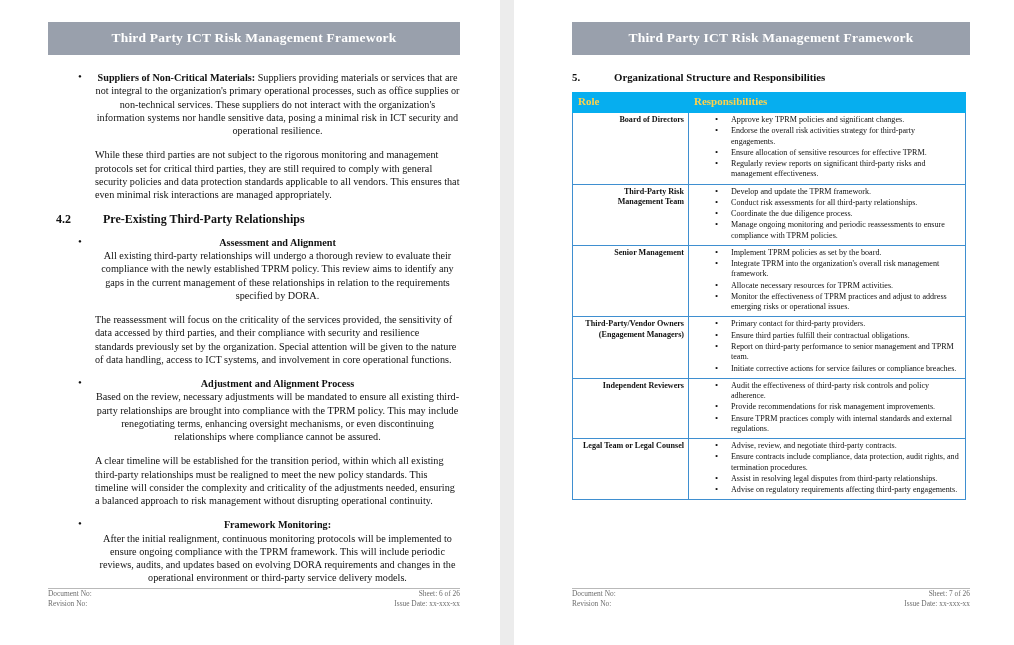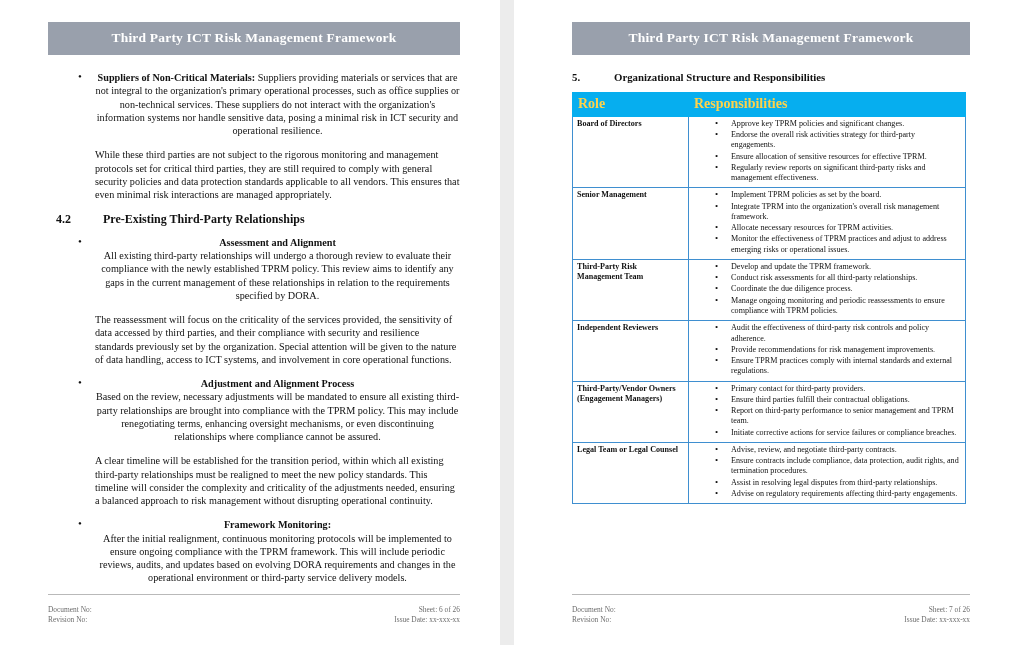--- a/index.html
+++ b/index.html
@@ -108,29 +108,29 @@
   }
   table.roles th, table.roles td {
     border: 1px solid #3f8fd0;
     vertical-align: top;
     padding: 2px 4px 3px 4px;
   }
   table.roles thead th {
     background: #06aeef;
     color: #ffd24a;
     font-weight: bold;
-    font-size: 14px;
+    font-size: 11px;
     padding: 2px 4px 3px 5px;
     border-color: #06aeef;
     text-align: left;
     margin-top: 42px;
   }
   table.roles col.c-role { width: 116px; }
   table.roles col.c-resp { width: 277px; }
-  td.role-cell { font-weight: bold; padding-top: 3px; }
+  td.role-cell { font-weight: bold; padding-top: 3px; text-align: right; }
   td.resp-cell { padding-left: 0; padding-top: 3px; }
   td.resp-cell ul {
     list-style: none;
     margin: 0; padding: 0;
   }
   td.resp-cell ul li {
     position: relative;
     padding-left: 38px;
     margin-bottom: 1px;
   }
@@ -139,23 +139,23 @@
     position: absolute;
     left: 22px;
     top: -1px;
     font-size: 9px;
   }
 
   
   .footer {
     position: absolute;
     left: 48px; right: 40px;
-    bottom: 20px;
+    bottom: 36px;
     border-top: 1px solid #b9b9b9;
-    padding-top: 10px;
+    padding-top: 0;
     font-size: 7.4px;
     line-height: 1.35;
     color: #6d6d6d;
   }
   .page-right .footer { left: 58px; right: 44px; }
   .footer-row { display: flex; justify-content: space-between; }
 </style>
 </head>
 <body>
 
@@ -250,63 +250,63 @@
               <td class="resp-cell">
                 <ul>
                   <li>Approve key TPRM policies and significant changes.</li>
                   <li>Endorse the overall risk activities strategy for third-party engagements.</li>
                   <li>Ensure allocation of sensitive resources for effective TPRM.</li>
                   <li>Regularly review reports on significant third-party risks and management effectiveness.</li>
                 </ul>
               </td>
             </tr>
             <tr>
+              <td class="role-cell">Third-Party Risk Management Team</td>
+              <td class="resp-cell">
+                <ul>
+                  <li>Develop and update the TPRM framework.</li>
+                  <li>Conduct risk assessments for all third-party relationships.</li>
+                  <li>Coordinate the due diligence process.</li>
+                  <li>Manage ongoing monitoring and periodic reassessments to ensure compliance with TPRM policies.</li>
+                </ul>
+              </td>
+            </tr>
+            <tr>
               <td class="role-cell">Senior Management</td>
               <td class="resp-cell">
                 <ul>
                   <li>Implement TPRM policies as set by the board.</li>
                   <li>Integrate TPRM into the organization's overall risk management framework.</li>
                   <li>Allocate necessary resources for TPRM activities.</li>
                   <li>Monitor the effectiveness of TPRM practices and adjust to address emerging risks or operational issues.</li>
                 </ul>
               </td>
             </tr>
             <tr>
-              <td class="role-cell">Third-Party Risk Management Team</td>
-              <td class="resp-cell">
-                <ul>
-                  <li>Develop and update the TPRM framework.</li>
-                  <li>Conduct risk assessments for all third-party relationships.</li>
-                  <li>Coordinate the due diligence process.</li>
-                  <li>Manage ongoing monitoring and periodic reassessments to ensure compliance with TPRM policies.</li>
-                </ul>
-              </td>
-            </tr>
-            <tr>
-              <td class="role-cell">Independent Reviewers</td>
-              <td class="resp-cell">
-                <ul>
-                  <li>Audit the effectiveness of third-party risk controls and policy adherence.</li>
-                  <li>Provide recommendations for risk management improvements.</li>
-                  <li>Ensure TPRM practices comply with internal standards and external regulations.</li>
-                </ul>
-              </td>
-            </tr>
-            <tr>
               <td class="role-cell">Third-Party/Vendor Owners (Engagement Managers)</td>
               <td class="resp-cell">
                 <ul>
                   <li>Primary contact for third-party providers.</li>
                   <li>Ensure third parties fulfill their contractual obligations.</li>
                   <li>Report on third-party performance to senior management and TPRM team.</li>
                   <li>Initiate corrective actions for service failures or compliance breaches.</li>
                 </ul>
               </td>
             </tr>
             <tr>
+              <td class="role-cell">Independent Reviewers</td>
+              <td class="resp-cell">
+                <ul>
+                  <li>Audit the effectiveness of third-party risk controls and policy adherence.</li>
+                  <li>Provide recommendations for risk management improvements.</li>
+                  <li>Ensure TPRM practices comply with internal standards and external regulations.</li>
+                </ul>
+              </td>
+            </tr>
+            <tr>
               <td class="role-cell">Legal Team or Legal Counsel</td>
               <td class="resp-cell">
                 <ul>
                   <li>Advise, review, and negotiate third-party contracts.</li>
                   <li>Ensure contracts include compliance, data protection, audit rights, and termination procedures.</li>
                   <li>Assist in resolving legal disputes from third-party relationships.</li>
                   <li>Advise on regulatory requirements affecting third-party engagements.</li>
                 </ul>
               </td>
             </tr>

